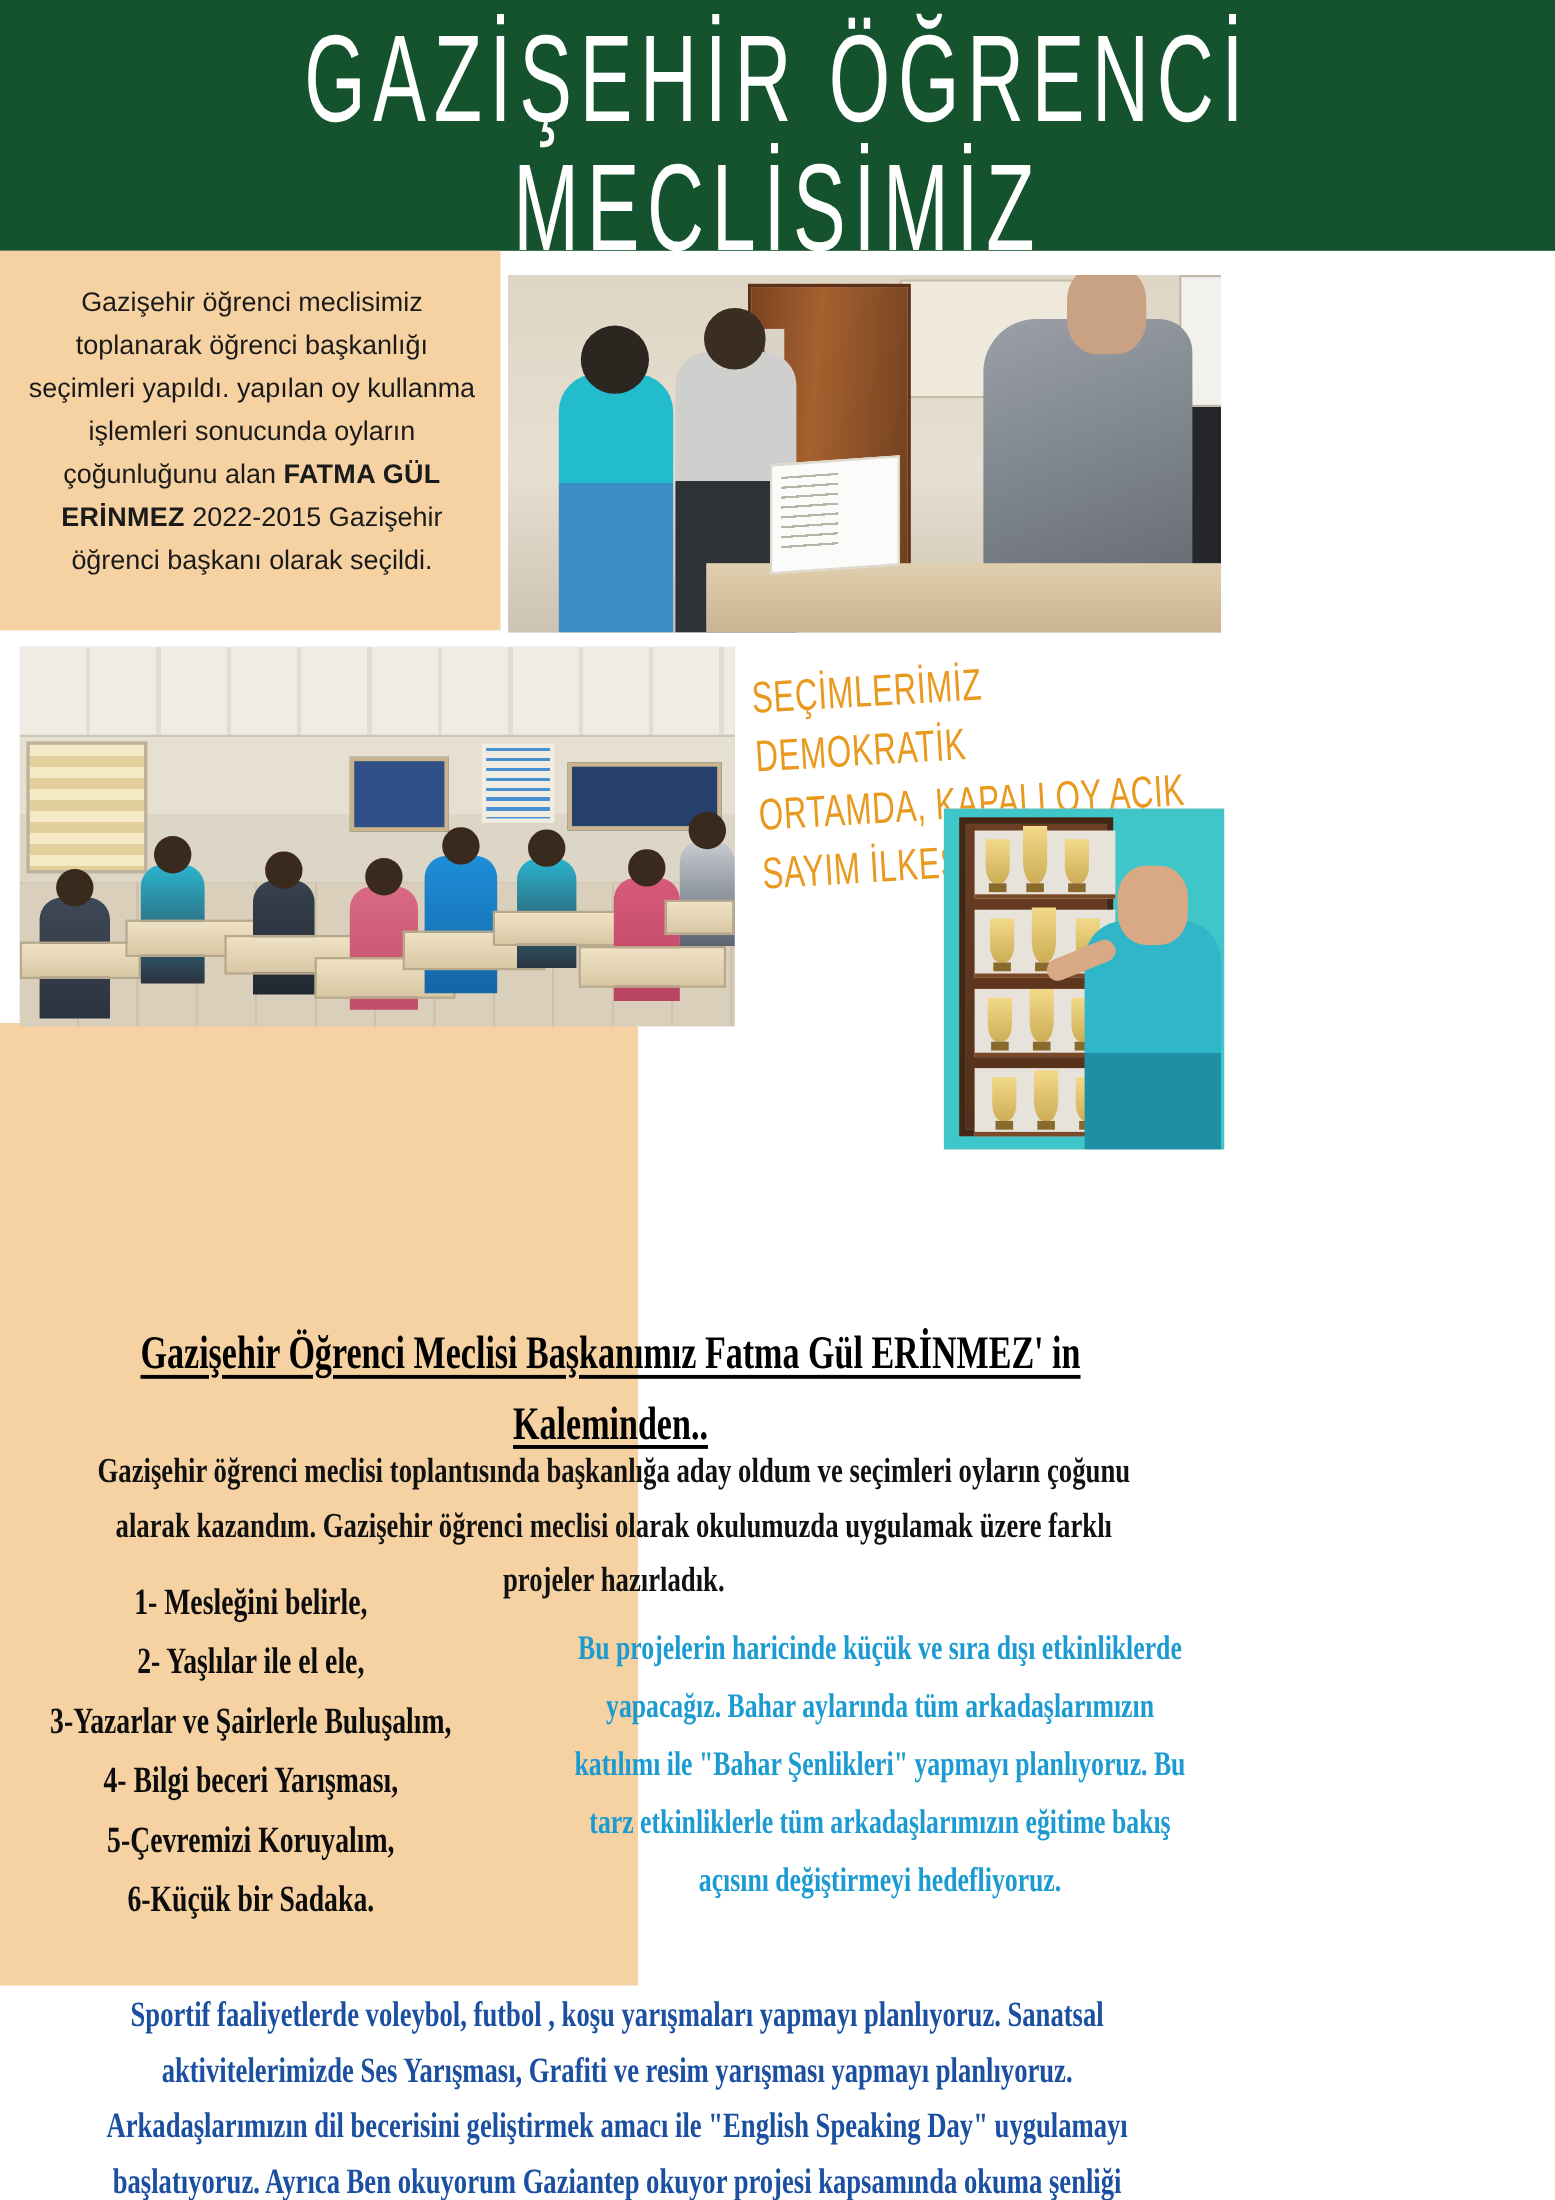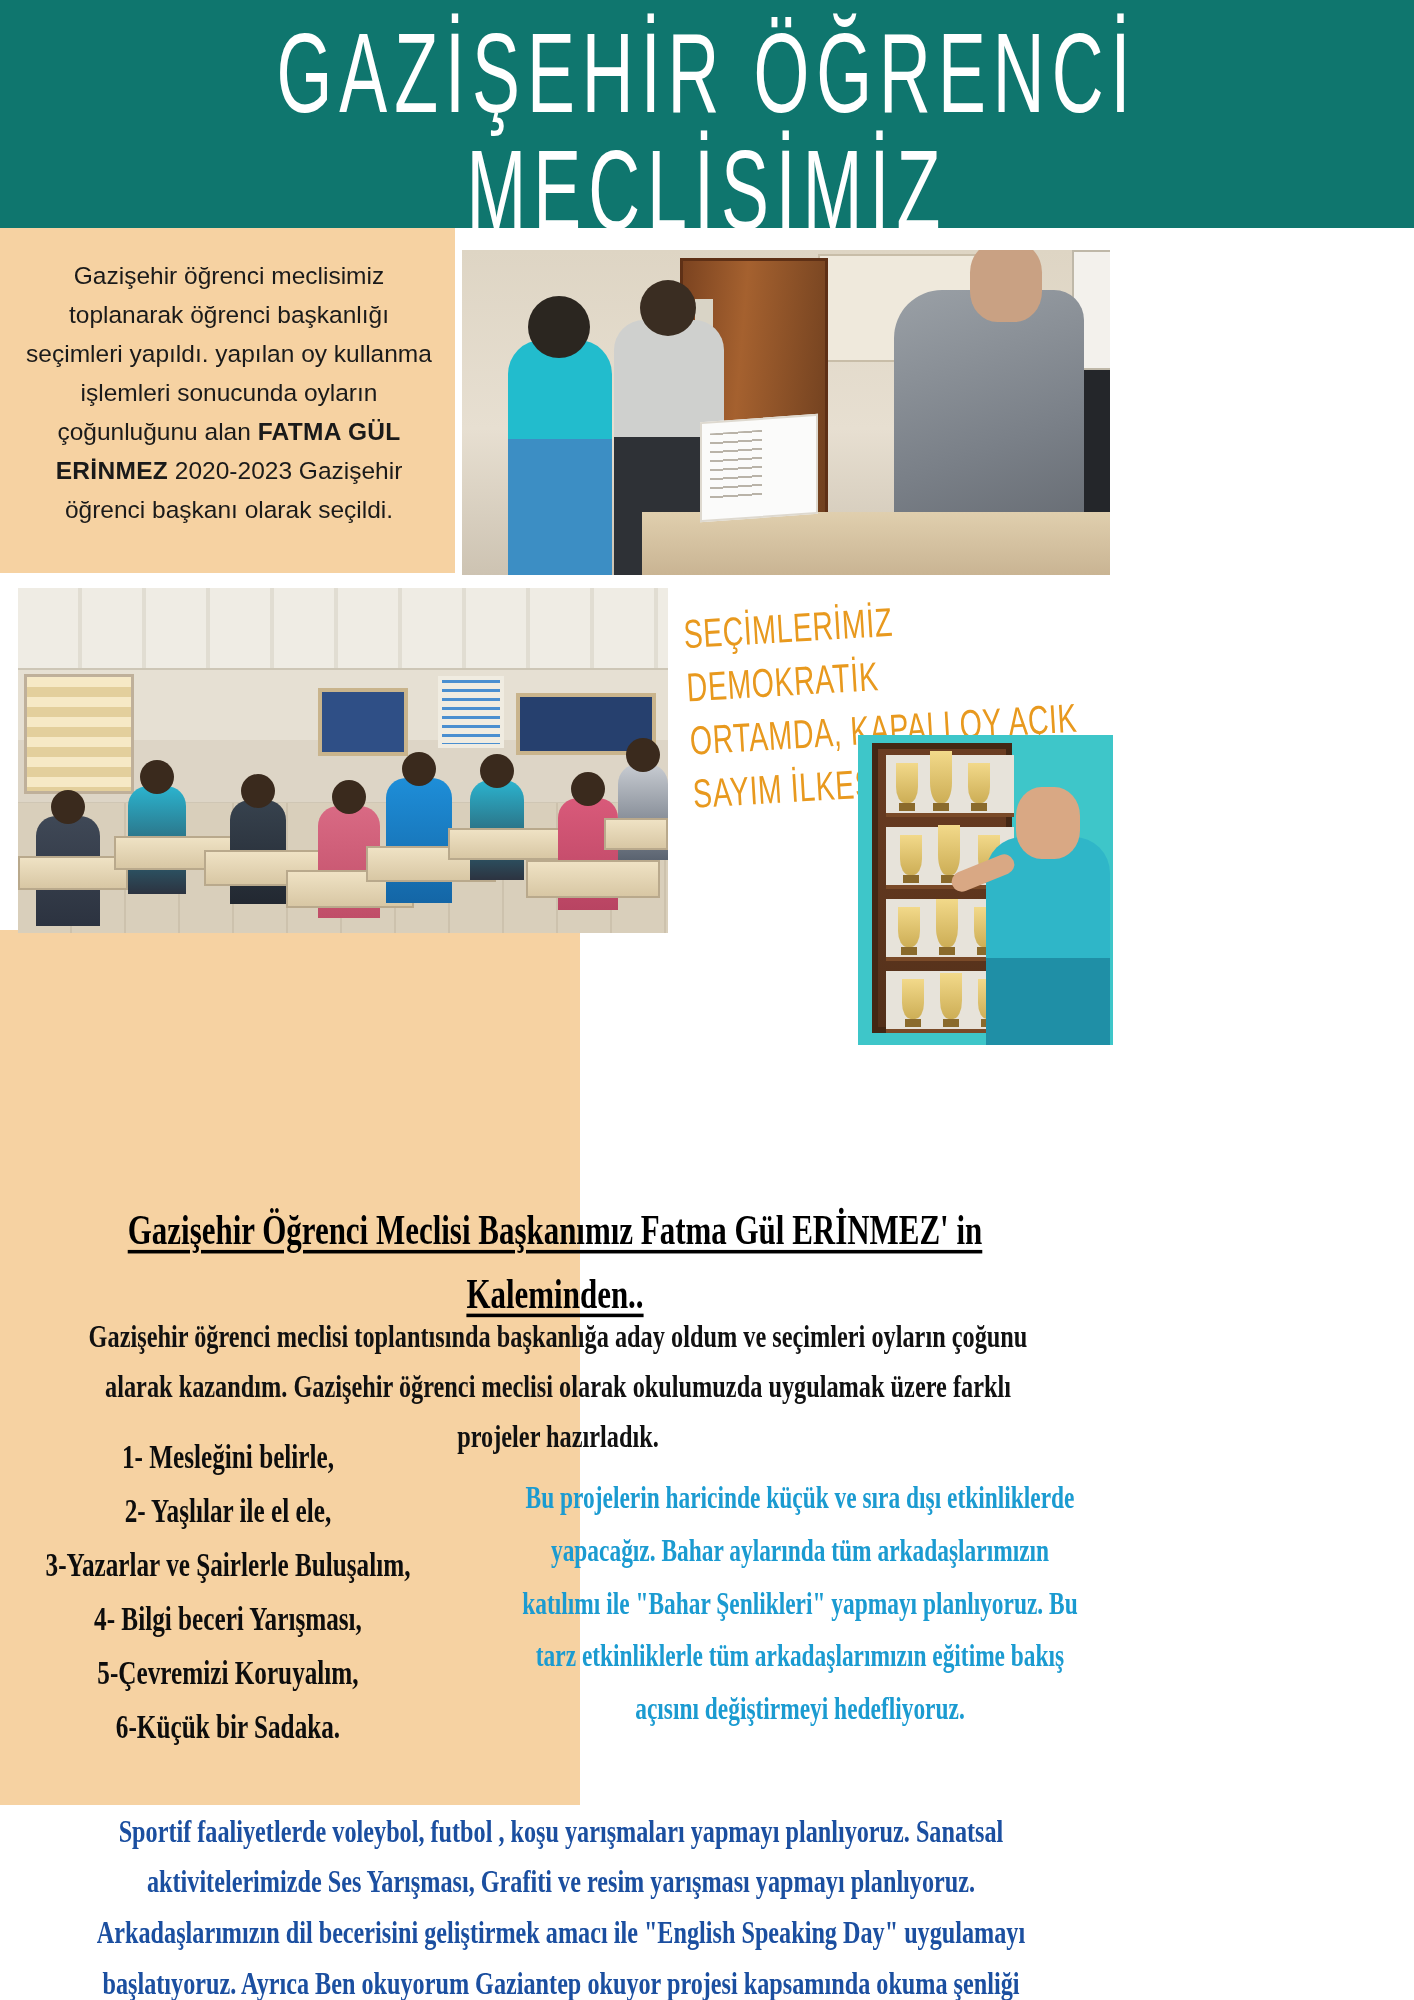--- a/index.html
+++ b/index.html
@@ -6,21 +6,21 @@
   html,body { background:#ffffff; }
   body {
     width:1414px; height:2000px; position:relative;
     font-family:"Liberation Sans", sans-serif;
     overflow:hidden;
   }
 
   
   #header {
     position:absolute; left:0; top:0; width:1414px; height:228px;
-    background:#0f766e;
+    background:#14532d;
   }
   #header-title {
     position:absolute; left:0; top:14px; width:1414px;
     text-align:center; color:#ffffff;
     font-family:"Liberation Sans Narrow","Liberation Sans", sans-serif;
     font-size:92px; line-height:96px; font-weight:400;
     letter-spacing:9px;
     transform:scaleX(0.78) scaleY(1.22);
     transform-origin:50% 0%;
     white-space:pre-line;
@@ -183,21 +183,21 @@
 MECLİSİMİZ</div>
 </div>
 
 <div class="peach" id="peach-top"></div>
 <div class="peach" id="peach-mid"></div>
 <div class="peach" id="peach-lower"></div>
 
 <div id="intro">
   <span>Gazişehir öğrenci meclisimiz toplanarak öğrenci başkanlığı seçimleri yapıldı. yapılan oy kullanma işlemleri sonucunda oyların çoğunluğunu alan</span>
   <span class="strong">FATMA GÜL ERİNMEZ</span>
-  <span>2020-2023 Gazişehir öğrenci başkanı olarak seçildi.</span>
+  <span>2022-2015 Gazişehir öğrenci başkanı olarak seçildi.</span>
 </div>
 
 <div class="photo" id="photo-vote">
   <div class="wall"></div>
   <div class="postit-board"></div>
   <div class="wb"></div>
   <div class="door"></div>
   <div class="girl1"></div>
   <div class="girl2"></div>
   <div class="chair"></div>

